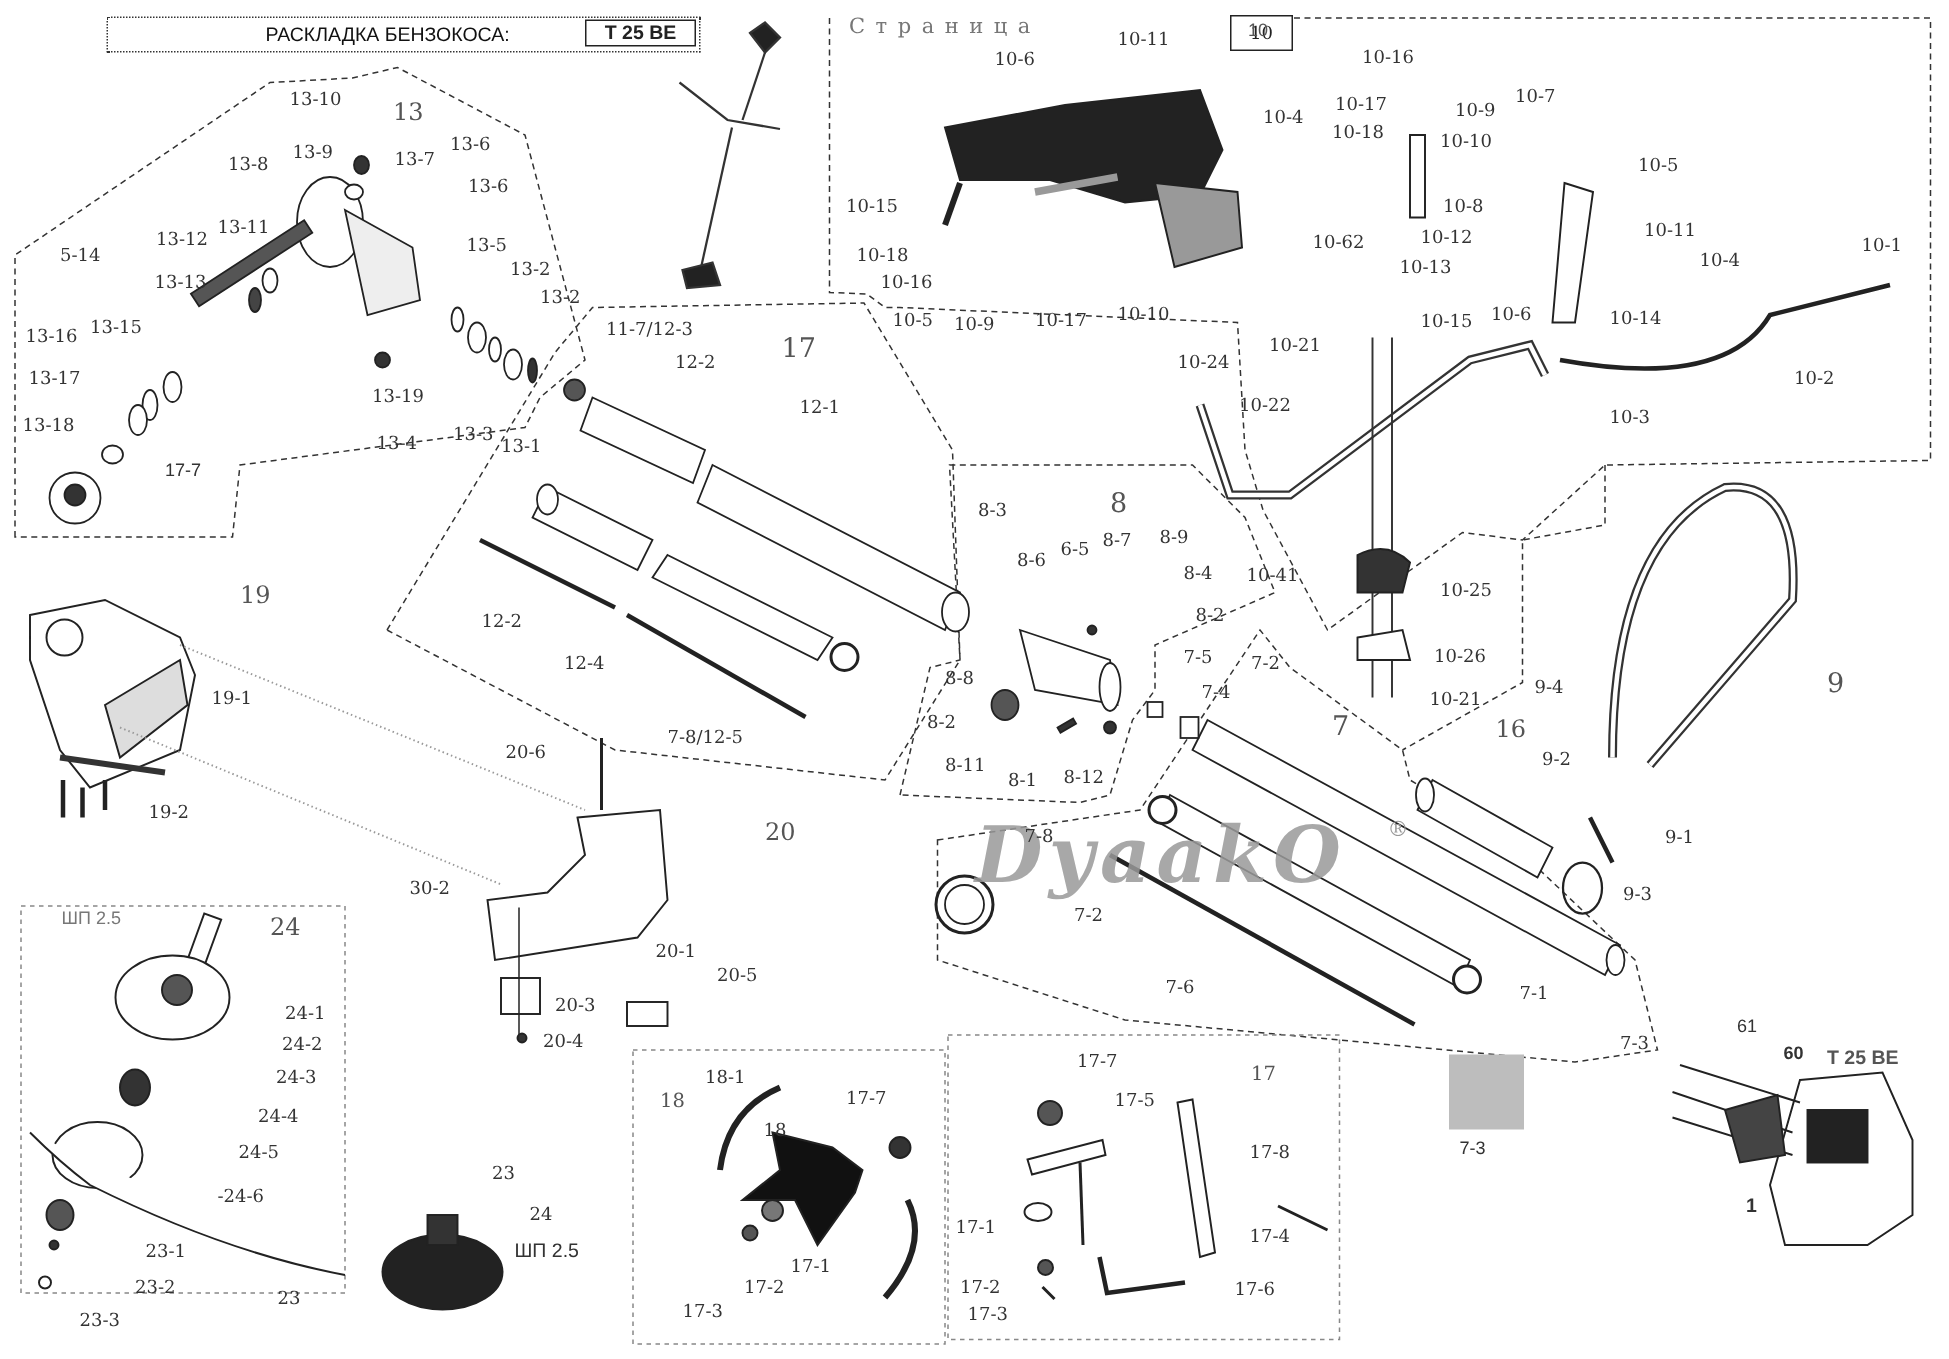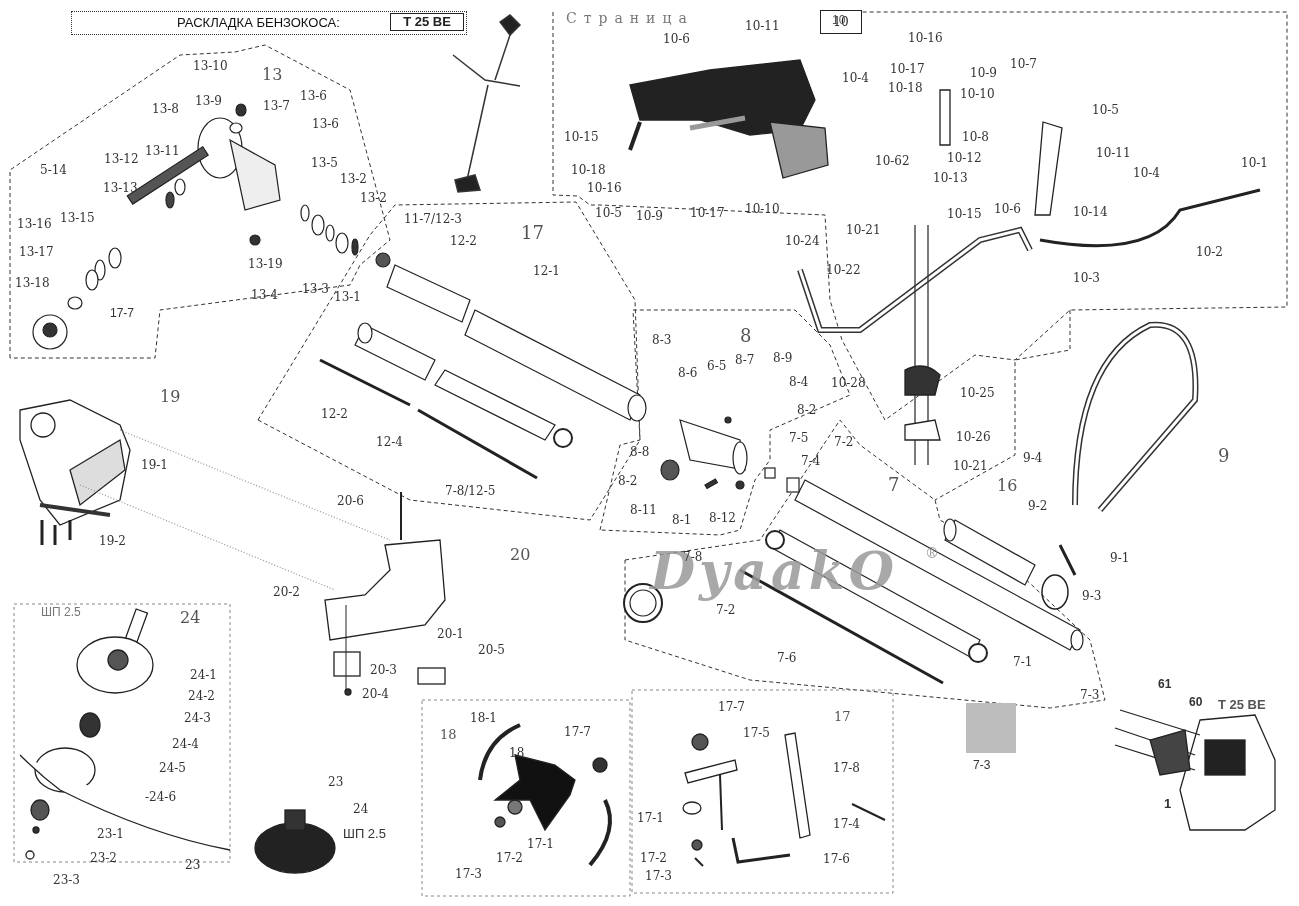--- a/index.html
+++ b/index.html
@@ -270,21 +270,21 @@
   <span class="lbl" style="left:994px;top:203px">10-6</span>
   <span class="lbl" style="left:1133px;top:167px">10-4</span>
   <span class="lbl" style="left:1073px;top:206px">10-14</span>
   <span class="lbl" style="left:1241px;top:157px">10-1</span>
   <span class="lbl" style="left:947px;top:208px">10-15</span>
   <span class="lbl" style="left:846px;top:224px">10-21</span>
   <span class="lbl" style="left:785px;top:235px">10-24</span>
   <span class="lbl" style="left:826px;top:264px">10-22</span>
   <span class="lbl" style="left:1073px;top:272px">10-3</span>
   <span class="lbl" style="left:1196px;top:246px">10-2</span>
-  <span class="lbl" style="left:831px;top:377px">10-28</span>
+  <span class="lbl" style="left:831px;top:377px">10-41</span>
   <span class="lbl" style="left:960px;top:387px">10-25</span>
   <span class="lbl" style="left:956px;top:431px">10-26</span>
   <span class="lbl" style="left:953px;top:460px">10-21</span>
 
   <span class="grp" style="left:521px;top:224px;font-size:18px">17</span>
   <span class="lbl" style="left:404px;top:213px">11-7/12-3</span>
   <span class="lbl" style="left:450px;top:235px">12-2</span>
   <span class="lbl" style="left:533px;top:265px">12-1</span>
   <span class="lbl" style="left:321px;top:408px">12-2</span>
   <span class="lbl" style="left:376px;top:436px">12-4</span>
@@ -321,21 +321,21 @@
   <span class="lbl" style="left:1110px;top:552px">9-1</span>
   <span class="lbl" style="left:1082px;top:590px">9-3</span>
   <span class="grp" style="left:997px;top:478px">16</span>
 
   <span class="grp" style="left:160px;top:389px">19</span>
   <span class="lbl" style="left:141px;top:459px">19-1</span>
   <span class="lbl" style="left:99px;top:535px">19-2</span>
 
   <span class="grp" style="left:510px;top:547px">20</span>
   <span class="lbl" style="left:337px;top:495px">20-6</span>
-  <span class="lbl" style="left:273px;top:586px">20-2</span>
+  <span class="lbl" style="left:273px;top:586px">30-2</span>
   <span class="lbl" style="left:437px;top:628px">20-1</span>
   <span class="lbl" style="left:370px;top:664px">20-3</span>
   <span class="lbl" style="left:478px;top:644px">20-5</span>
   <span class="lbl" style="left:362px;top:688px">20-4</span>
 
   <span class="lbl sans" style="left:41px;top:606px;color:#777">ШП 2.5</span>
   <span class="grp" style="left:180px;top:610px">24</span>
   <span class="lbl" style="left:190px;top:669px">24-1</span>
   <span class="lbl" style="left:188px;top:690px">24-2</span>
   <span class="lbl" style="left:184px;top:712px">24-3</span>
@@ -361,17 +361,17 @@
   <span class="grp" style="left:834px;top:710px;font-size:13px;color:#555">17</span>
   <span class="lbl" style="left:718px;top:701px">17-7</span>
   <span class="lbl" style="left:743px;top:727px">17-5</span>
   <span class="lbl" style="left:833px;top:762px">17-8</span>
   <span class="lbl" style="left:637px;top:812px">17-1</span>
   <span class="lbl" style="left:833px;top:818px">17-4</span>
   <span class="lbl" style="left:640px;top:852px">17-2</span>
   <span class="lbl" style="left:645px;top:870px">17-3</span>
   <span class="lbl" style="left:823px;top:853px">17-6</span>
 
-  <span class="lbl sans" style="left:1158px;top:678px;font-weight:bold">61</span>
+  <span class="lbl sans" style="left:1158px;top:678px;font-weight:normal">61</span>
   <span class="lbl sans" style="left:1189px;top:696px;font-weight:bold">60</span>
   <span class="lbl sans" style="left:1164px;top:797px;font-weight:bold;font-size:13px">1</span>
 
 </div>
 
 </body></html>

